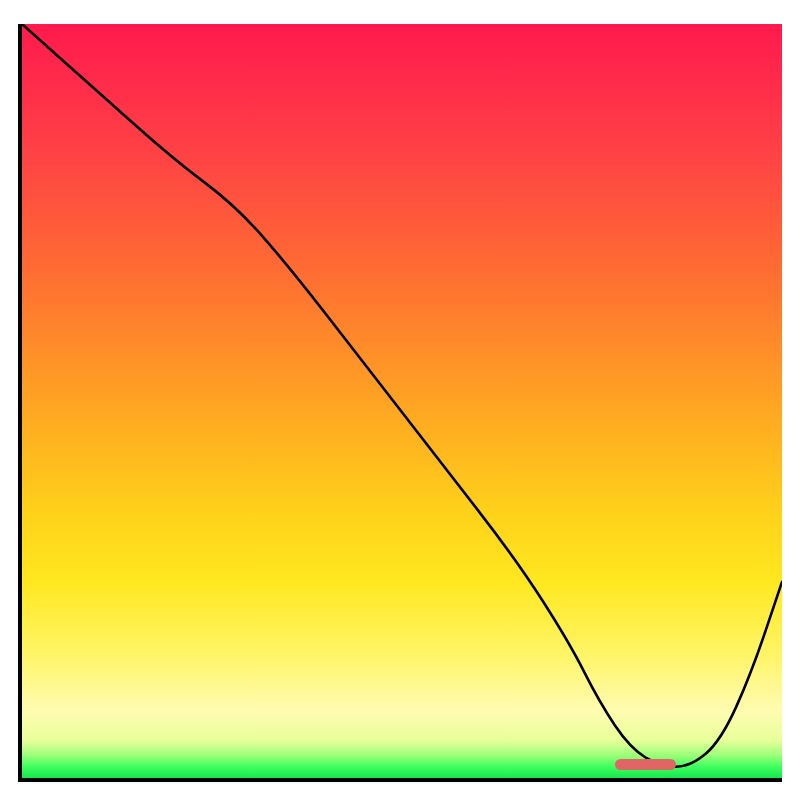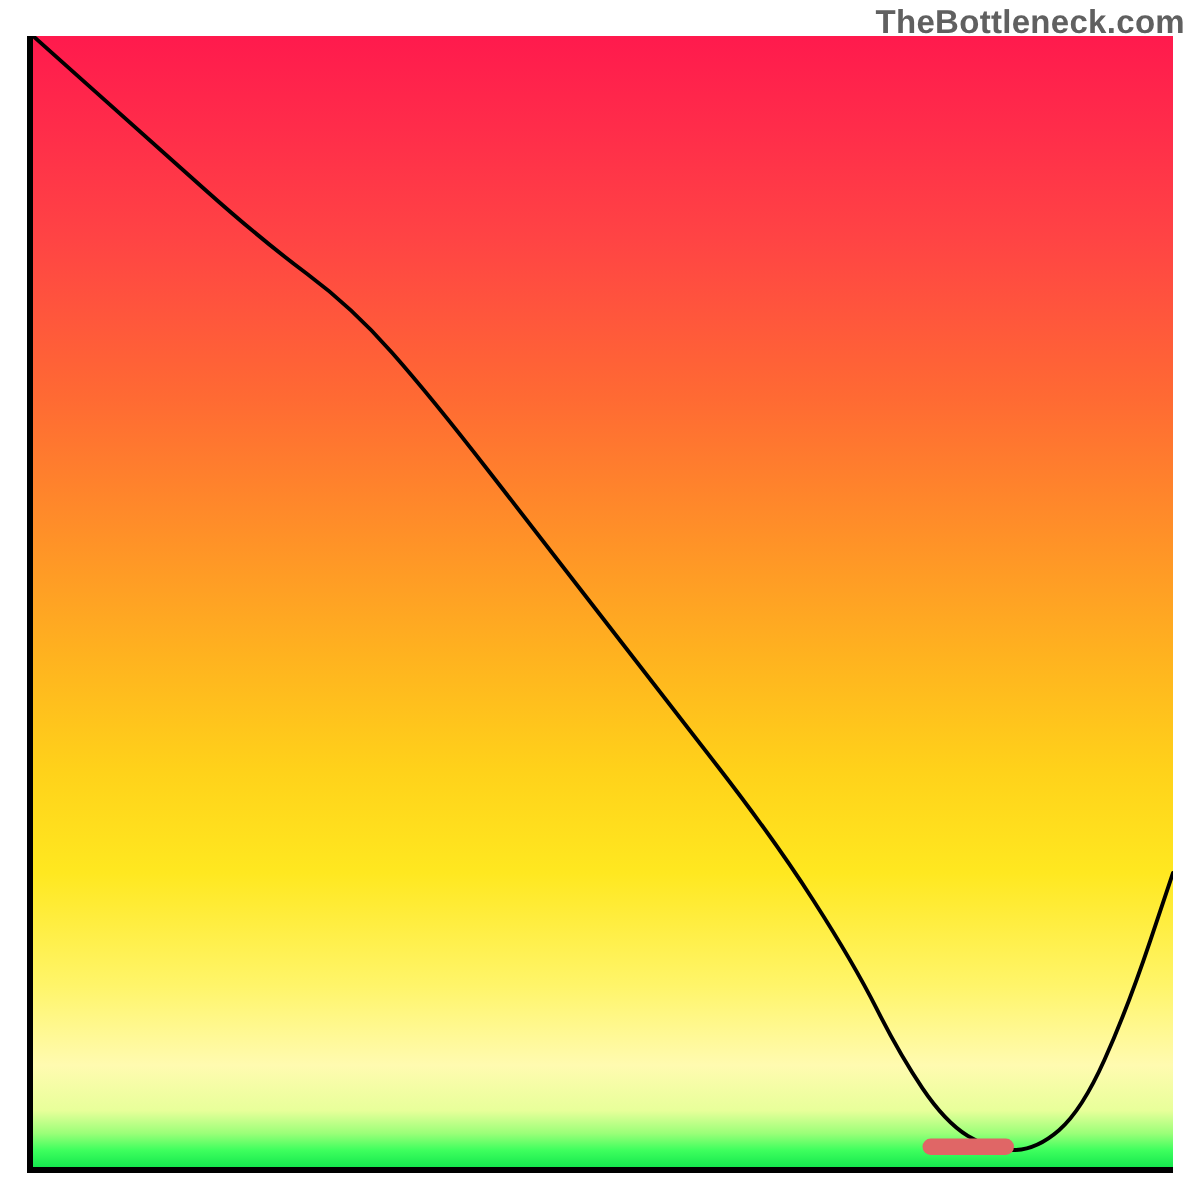--- a/index.html
+++ b/index.html
@@ -72,21 +72,20 @@
     border-radius: 6px;
     background: #e06666;
     z-index: 4;
   }
 </style>
 </head>
 <body>
 
 <div class="wrap">
 
-  <div class="watermark">TheBottleneck.com</div>
 
   <div class="plot">
     <div class="gradient"></div>
 
     <svg class="curve" viewBox="0 0 760 754" preserveAspectRatio="none">
       <path id="curve-path" d="M 0 0 Q 0 0 38 33.93000000000001 Q 76 67.86000000000001 114 101.79000000000002 Q 152 135.72000000000003 182.4 158.34000000000003 Q 212.8 180.96000000000004 239.4 211.12 Q 266 241.27999999999997 304 290.28999999999996 Q 342 339.29999999999995 380 388.30999999999995 Q 418.00000000000006 437.32 456 486.33000000000004 Q 494 535.34 520.5999999999999 576.81 Q 547.1999999999999 618.28 562.4 648.44 Q 577.6 678.6 592.8 701.22 Q 608 723.84 623.2 733.2650000000001 Q 638.4 742.69 653.5999999999999 742.69 Q 668.8 742.69 684 729.495 Q 699.2 716.3 714.4000000000001 682.3699999999999 Q 729.6 648.4399999999999 744.8 603.2 L 760 557.96" fill="none" stroke="#000" stroke-width="2.6" stroke-linecap="round" stroke-linejoin="round"></path>
     </svg>
 
     <div id="marker" class="flat-marker" style="left: 592.8px; width: 60.8px; top: 735.428px; background: rgb(224, 102, 102);"></div>
   </div>

